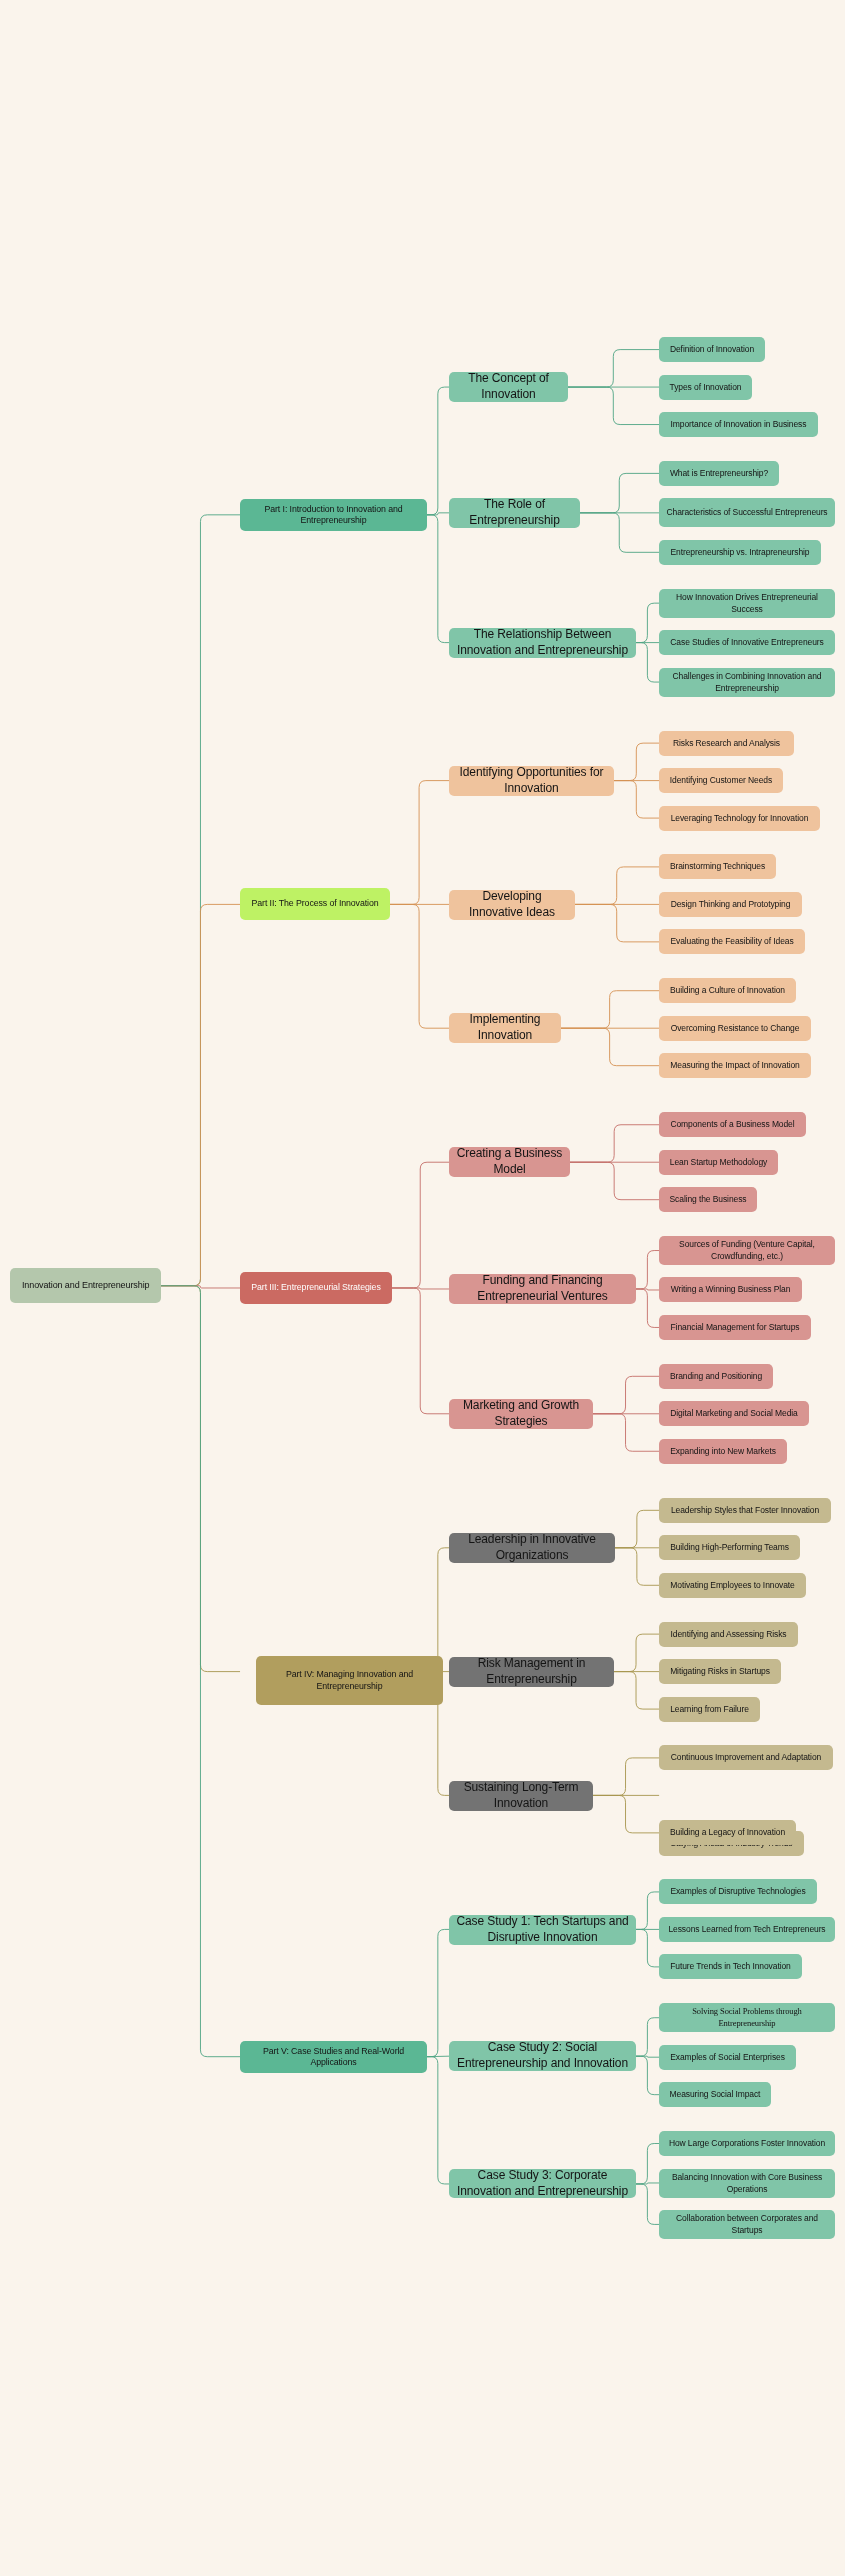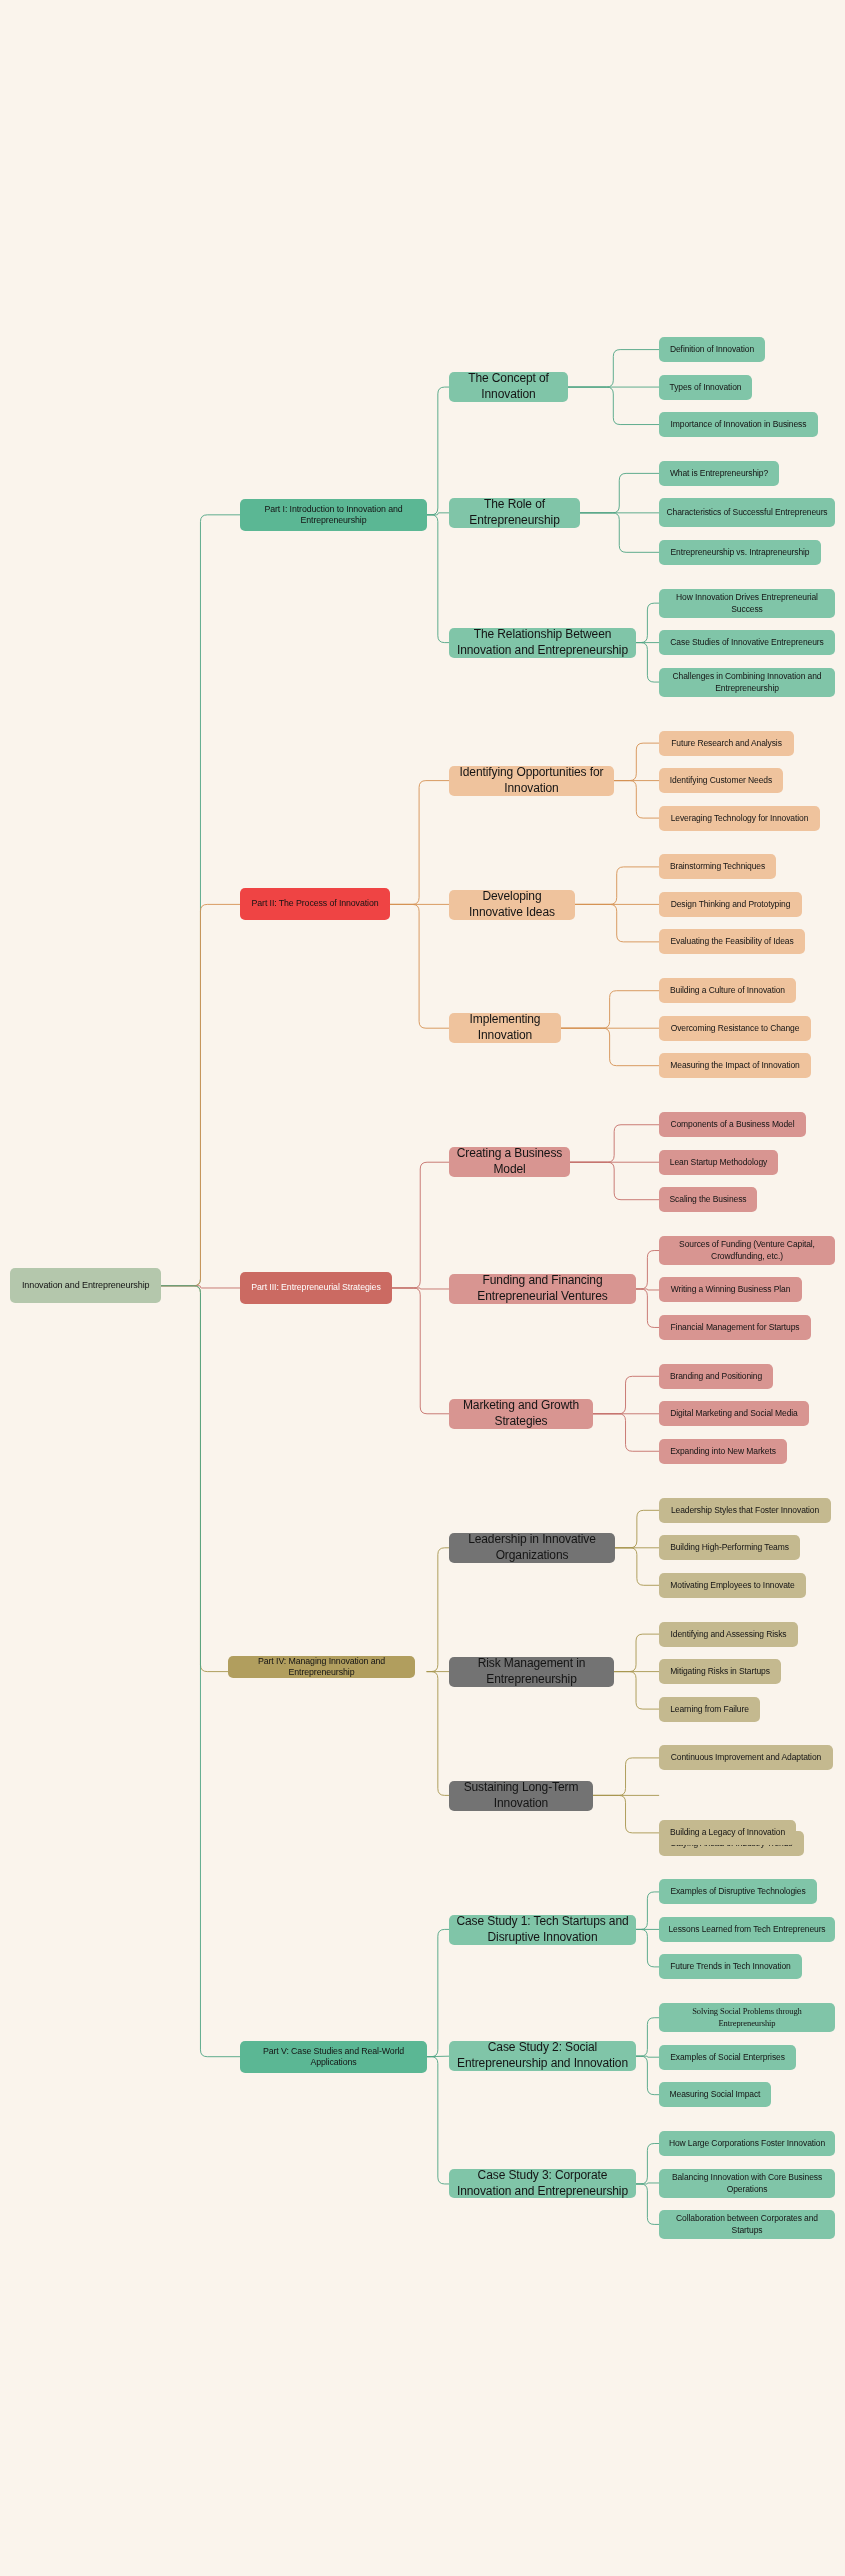--- a/index.html
+++ b/index.html
@@ -26,21 +26,21 @@
   .root{background:#B4C7AC;font-size:9px;}
   .lvl1{font-size:8.8px;}
   .lvl2{font-size:12px;}
   .lvl3{font-size:8.5px;}
 
   
   .c-green-1{background:#5BB794;}
   .c-green-2{background:#80C5A8;}
   .c-green-3{background:#80C5A8;}
 
-  .c-orange-1{background:#ef4444;}
+  .c-orange-1{background:#bef264;}
   .c-orange-2{background:#EFC39D;}
   .c-orange-3{background:#EFC39D;}
 
   .c-red-1{background:#CB6A62;color:#FFFFFF;}
   .c-red-2{background:#D89591;}
   .c-red-3{background:#D89591;}
 
   .c-khaki-1{background:#B19E5E;}
   .c-khaki-2{background:#737373;}
   .c-khaki-3{background:#C4B98F;}
@@ -158,21 +158,21 @@
     <div class="node lvl3 c-green-3" style="left: 659px; width: 176px; height: 29px; top: 668px;">
       <span>Challenges in Combining Innovation and Entrepreneurship</span>
     </div>
     <div class="node lvl1 c-orange-1" style="left: 240px; width: 150px; height: 32px; top: 888px;">
       <span>Part II: The Process of Innovation</span>
     </div>
     <div class="node lvl2 c-orange-2" style="left: 449px; width: 165px; height: 29.5px; top: 766px;">
       <span>Identifying Opportunities for Innovation</span>
     </div>
     <div class="node lvl3 c-orange-3" style="left: 659px; width: 135px; height: 25px; top: 731px;">
-      <span>Future Research and Analysis</span>
+      <span>Risks Research and Analysis</span>
     </div>
     <div class="node lvl3 c-orange-3" style="left: 659px; width: 124px; height: 25px; top: 768px;">
       <span>Identifying Customer Needs</span>
     </div>
     <div class="node lvl3 c-orange-3" style="left: 659px; width: 161px; height: 25px; top: 806px;">
       <span>Leveraging Technology for Innovation</span>
     </div>
     <div class="node lvl2 c-orange-2" style="left: 449px; width: 126px; height: 29.5px; top: 890px;">
       <span>Developing Innovative Ideas</span>
     </div>
@@ -229,21 +229,21 @@
     </div>
     <div class="node lvl3 c-red-3" style="left: 659px; width: 114px; height: 25px; top: 1364px;">
       <span>Branding and Positioning</span>
     </div>
     <div class="node lvl3 c-red-3" style="left: 659px; width: 150px; height: 25px; top: 1401px;">
       <span>Digital Marketing and Social Media</span>
     </div>
     <div class="node lvl3 c-red-3" style="left: 659px; width: 128px; height: 25px; top: 1439px;">
       <span>Expanding into New Markets</span>
     </div>
-    <div class="node lvl1 c-khaki-1" style="left: 228px; width: 187px; height: 22px; top: 1656px;">
+    <div class="node lvl1 c-khaki-1" style="left: 256px; width: 187px; height: 49px; top: 1656px;">
       <span>Part IV: Managing Innovation and Entrepreneurship</span>
     </div>
     <div class="node lvl2 c-khaki-2" style="left: 449px; width: 166px; height: 29.5px; top: 1533px;">
       <span>Leadership in Innovative Organizations</span>
     </div>
     <div class="node lvl3 c-khaki-3" style="left: 659px; width: 172px; height: 25px; top: 1498px;">
       <span>Leadership Styles that Foster Innovation</span>
     </div>
     <div class="node lvl3 c-khaki-3" style="left: 659px; width: 141px; height: 25px; top: 1535px;">
       <span>Building High-Performing Teams</span>

